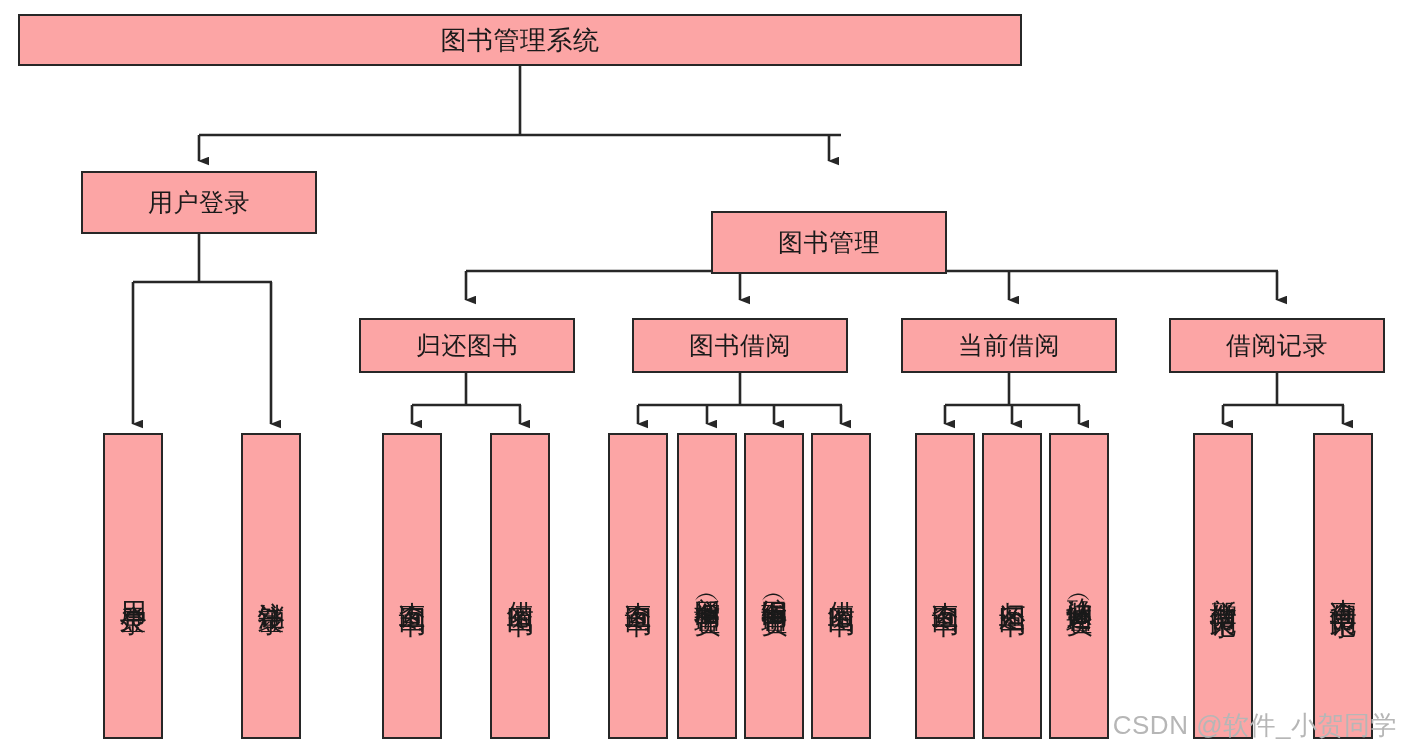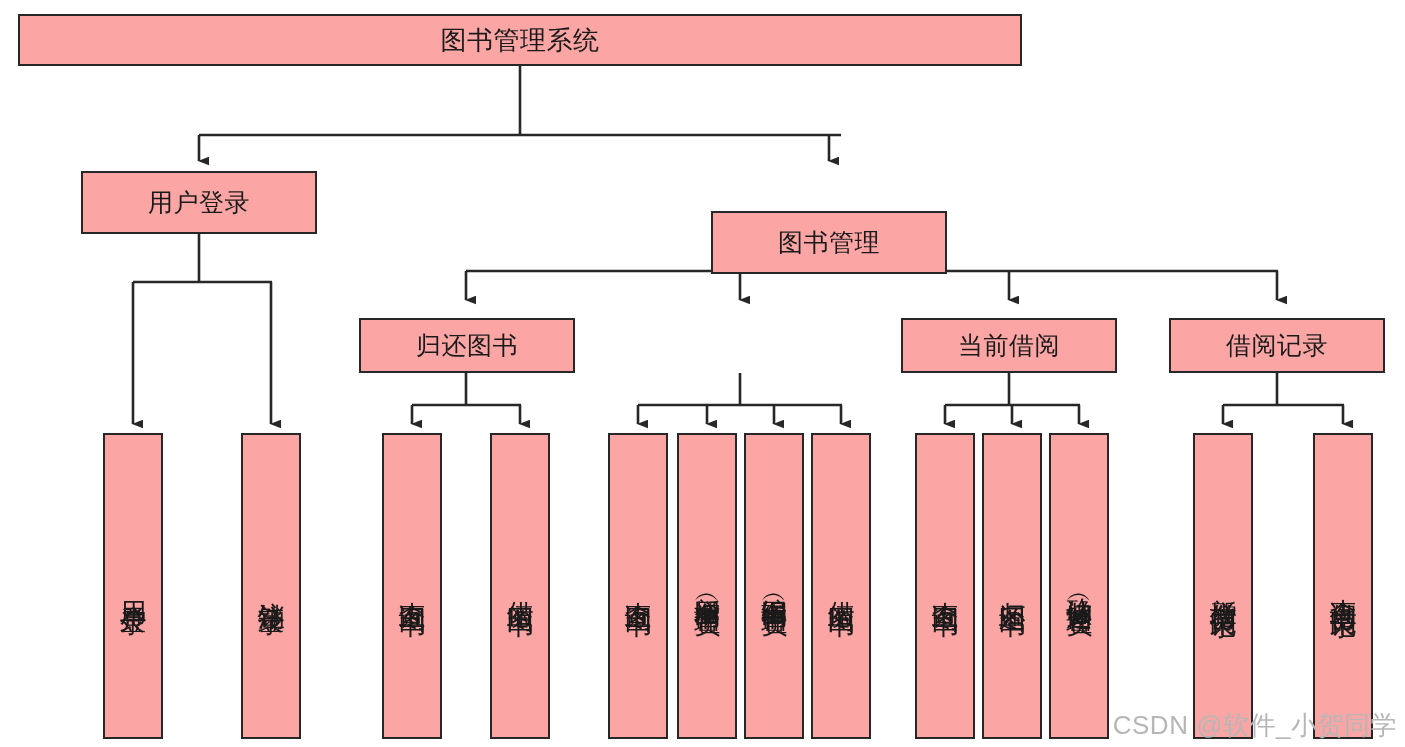--- a/index.html
+++ b/index.html
@@ -140,20 +140,23 @@
   <div class="node horiz" style="left:81px; top:171px; width:236px; height:63px;">
     <span class="lbl">用户登录</span>
   </div>
   <div class="node horiz" style="left:711px; top:171px; width:236px; height:63px;margin-top:40px;">
     <span class="lbl">图书管理</span>
   </div>
 
   <div class="node horiz" style="left:359px; top:318px; width:216px; height:55px;">
     <span class="lbl">归还图书</span>
   </div>
+  <div class="node horiz" style="left:632px; top:318px; width:216px; height:55px;">
+    <span class="lbl">图书借阅</span>
+  </div>
   <div class="node horiz" style="left:901px; top:318px; width:216px; height:55px;">
     <span class="lbl">当前借阅</span>
   </div>
   <div class="node horiz" style="left:1169px; top:318px; width:216px; height:55px;">
     <span class="lbl">借阅记录</span>
   </div>
 
   <div class="node vert" style="left:103px; top:433px; width:60px; height:306px;">
     <span class="lbl">用户登录</span>
   </div>

